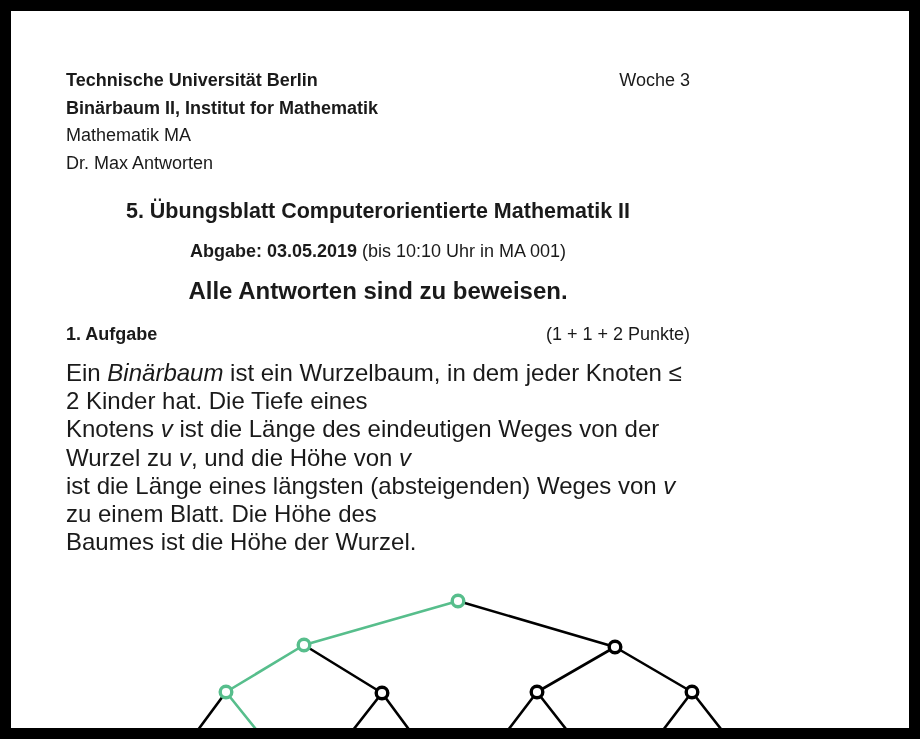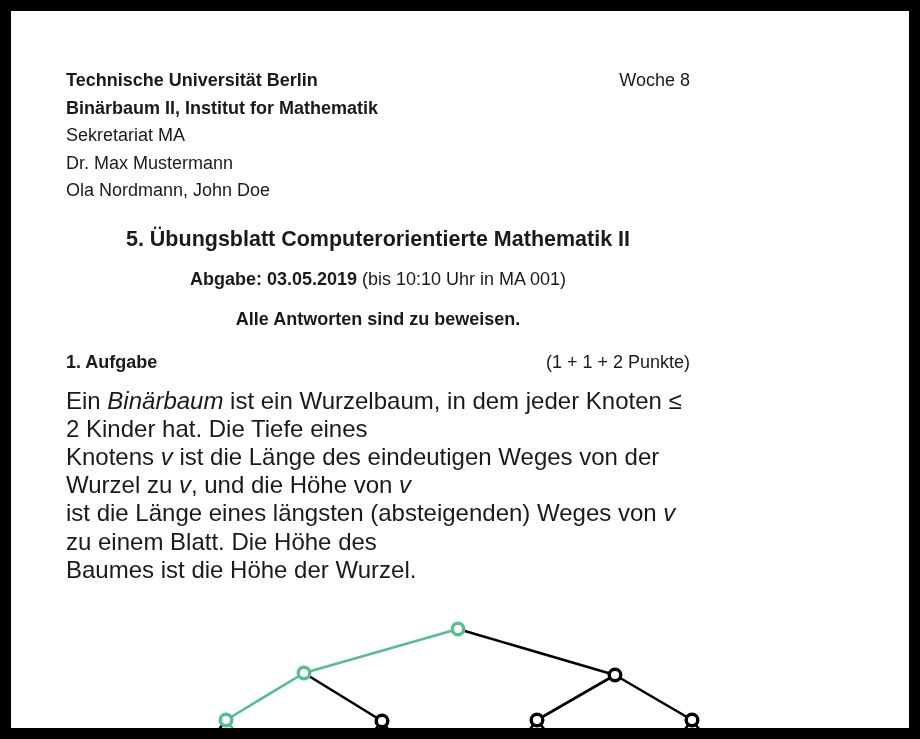--- a/index.html
+++ b/index.html
@@ -43,21 +43,21 @@
   }
   .deadline {
     margin: 13px 0 12px 0;
     font-size: 18px;
     line-height: 26px;
     text-align: center;
   }
   .deadline strong { font-weight: bold; }
   .notice {
     margin: 14px 0 0 0;
-    font-size: 18px;
+    font-size: 24px;
     line-height: 26px;
     font-weight: bold;
     text-align: center;
   }
   .task-row {
     margin-top: 17px;
     display: flex;
     justify-content: space-between;
     align-items: baseline;
     font-size: 18px;
@@ -80,26 +80,25 @@
 </head>
 <body>
 
 <div class="page">
   <div class="content">
 
     <div class="header-row">
       <div class="header-left">
           <div class="hline bold">Technische Universität Berlin</div>
           <div class="hline bold">Binärbaum II, Institut for Mathematik</div>
-          <div class="hline">Sekretariat MA</div>
-          <div class="hline">Dr. Max Mustermann</div>
-          <div class="hline">Ola Nordmann, John Doe</div>
+          <div class="hline">Mathematik MA</div>
+          <div class="hline">Dr. Max Antworten</div>
         </div>
       <div class="header-right">
-          <div class="hline">Woche 8</div>
+          <div class="hline">Woche 3</div>
         </div>
     </div>
 
     <h1 class="title">5. Übungsblatt Computerorientierte Mathematik II</h1>
 
     <p class="deadline"><strong>Abgabe: 03.05.2019</strong><span> (bis 10:10 Uhr in MA 001)</span></p>
 
     <p class="notice">Alle Antworten sind zu beweisen.</p>
 
     <div class="task-row">

